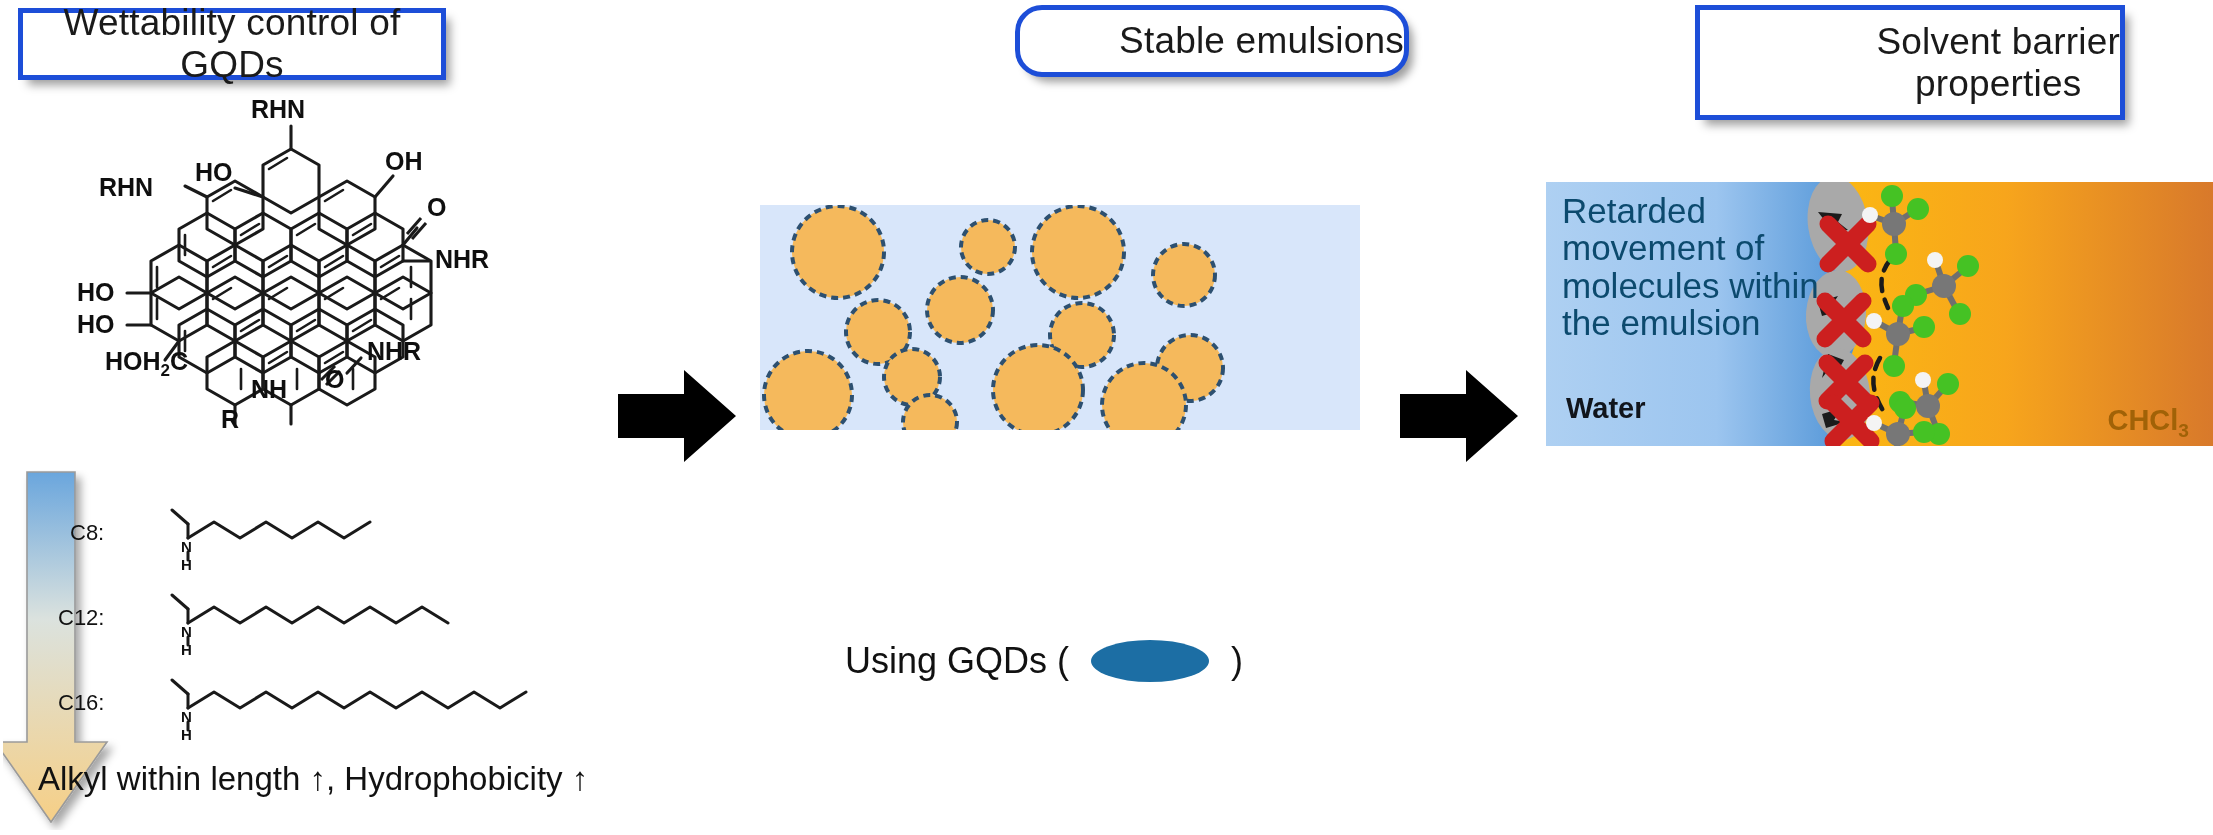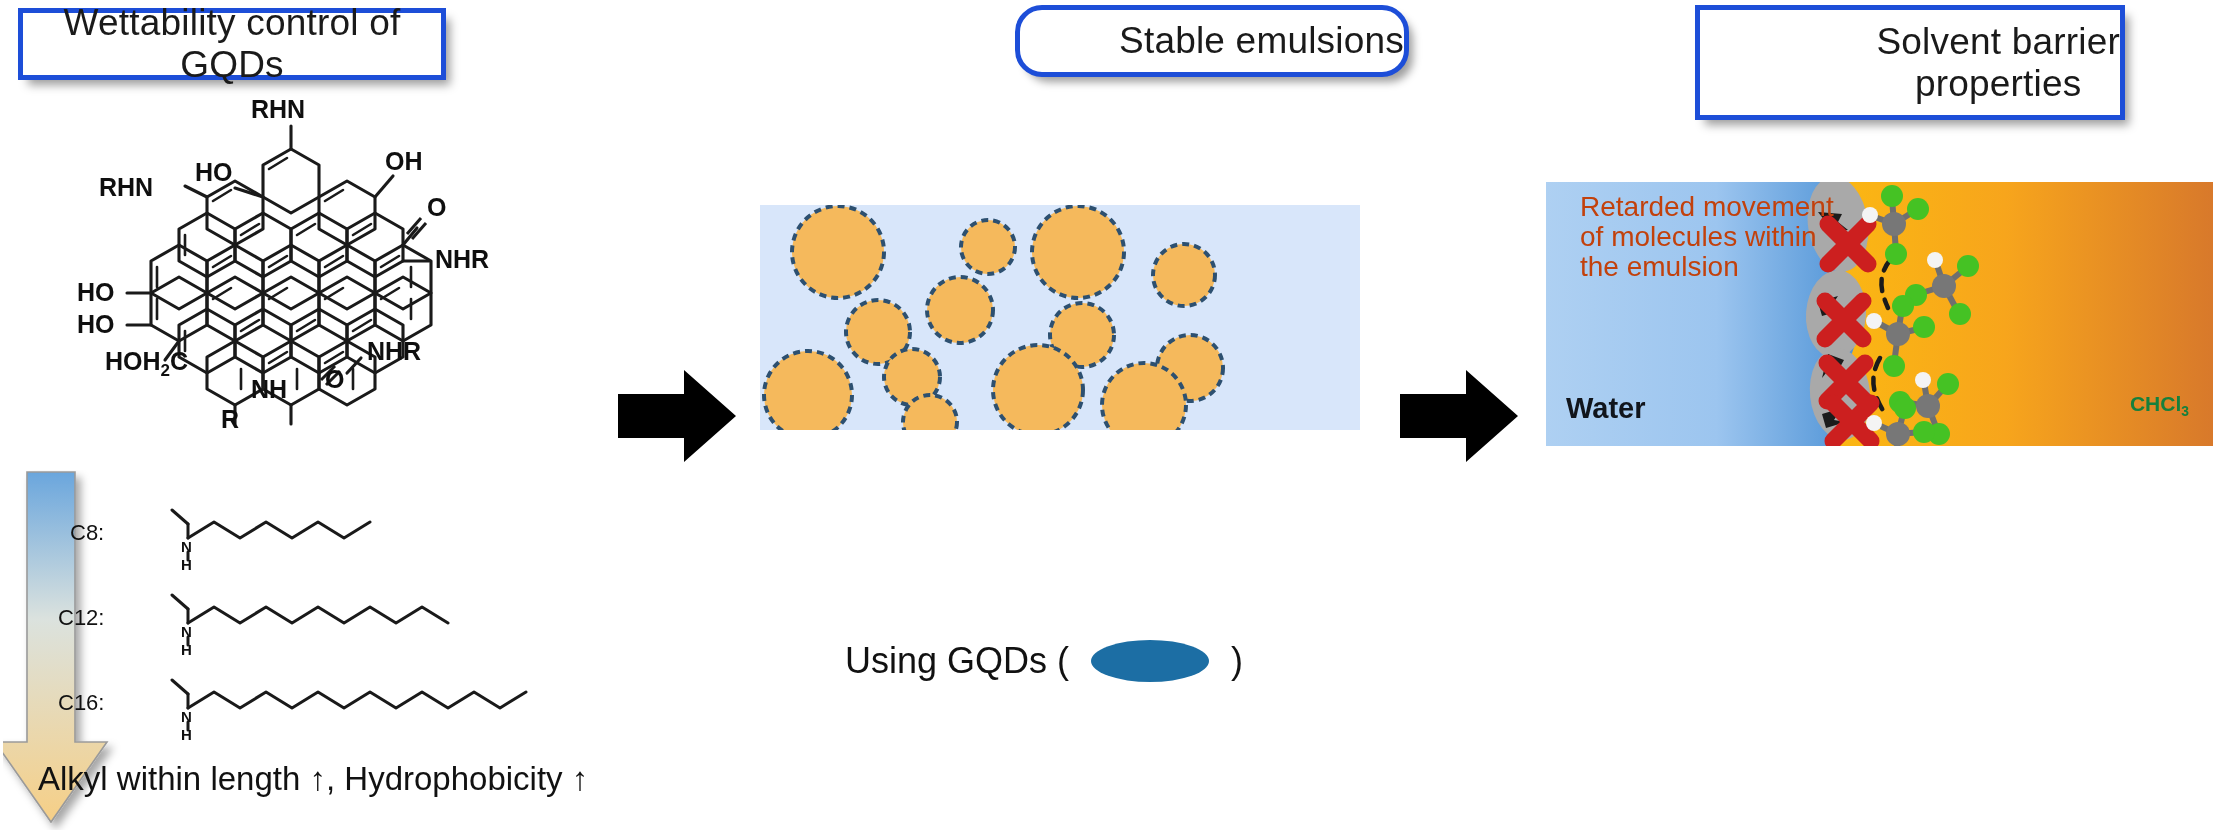--- a/index.html
+++ b/index.html
@@ -96,39 +96,39 @@
   
   #barrier-panel {
     position: absolute;
     left: 1546px; top: 182px;
     width: 667px; height: 264px;
   }
   #barrier-svg { position: absolute; left: 0; top: 0; }
 
   #barrier-text {
     position: absolute;
-    left: 34px; top: 10px;
+    left: 16px; top: 10px;
     width: 260px;
-    font-size: 28px;
+    font-size: 35px;
     line-height: 1.07;
-    color: #c2410c;
+    color: #0c4a6e;
   }
   #label-water {
     position: absolute;
     left: 20px; top: 210px;
     font-size: 29px;
     font-weight: bold;
     color: #11151c;
   }
   #label-chcl3 {
     position: absolute;
-    right: 24px; top: 210px;
-    font-size: 21px;
+    right: 24px; top: 222px;
+    font-size: 29px;
     font-weight: bold;
-    color: #15803d;
+    color: #a16207;
   }
   #label-chcl3 sub { font-size: 0.66em; }
 </style>
 </head>
 <body>
 
 <div class="title-box" id="title-wettability">
   <span>Wettability control of GQDs</span>
 </div>
 

